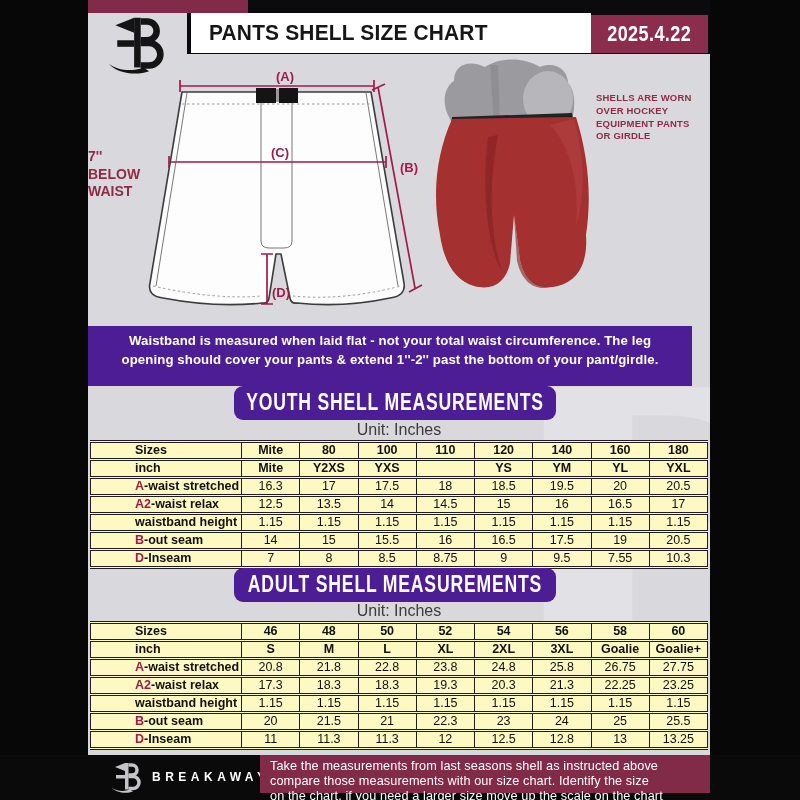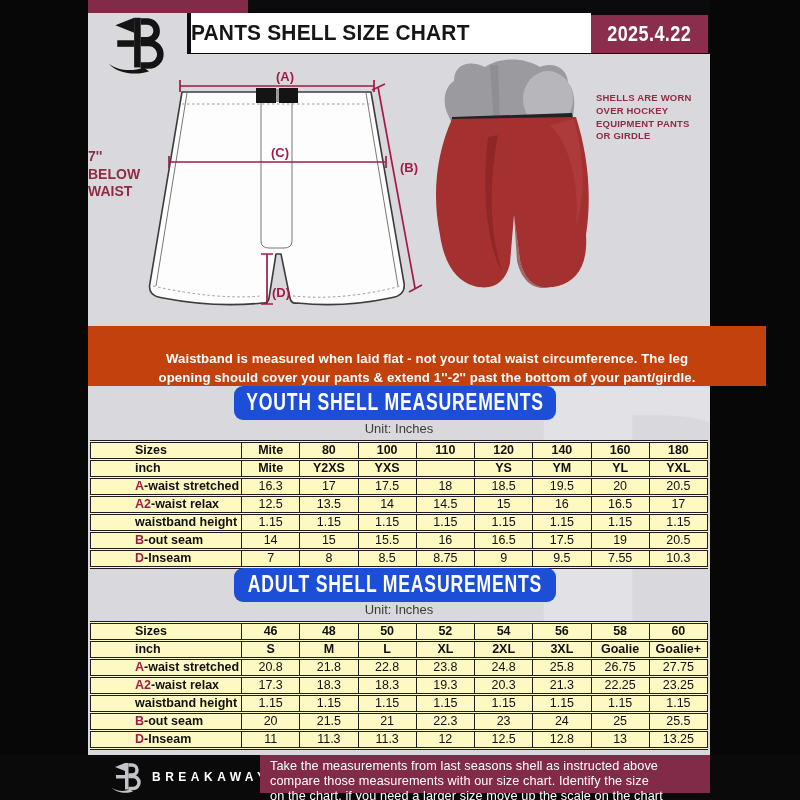--- a/index.html
+++ b/index.html
@@ -10,47 +10,47 @@
 
   
   .content-bg { left:88px; top:0; width:622px; height:755px; background:#d9d9dd; overflow:hidden; }
   .watermark { position:absolute; left:390px; top:330px; font-family:"DejaVu Serif", serif;
                font-weight:bold; font-size:470px; line-height:1; color:#ebebef; opacity:.55; }
 
   
   .header-band { left:187px; top:0; width:523px; height:54px; background:#0b0b0d; }
   .maroon-top-bar { left:88px; top:0; width:160px; height:13px; background:#822b49; }
   .title-box { left:191px; top:13px; width:400px; height:40px; background:#ffffff;
-               display:flex; align-items:center; }
+               display:flex; align-items:center; padding-left:18px; }
   .title-box span { font-size:22px; font-weight:700; color:#161616; letter-spacing:.2px;
                     display:inline-block; transform:scaleX(.95); transform-origin:left center; }
   .date-box { left:591px; top:15px; width:117px; height:38px; background:#8b2d4d;
               display:flex; align-items:center; justify-content:center;text-align:center; }
   .date-box span { color:#fff; font-size:22px; font-weight:700; display:inline-block;
                    transform:scaleX(.82); letter-spacing:.5px; }
   .brand-logo { left:106px; top:14px; color:#141414; }
 
   
   .meas-label { color:#a01c47; font-weight:700; font-size:13px; transform:translate(-50%,-50%); }
   .below-waist { left:88px; top:148px; width:70px; text-align:left; color:#8f2b44;
                  font-weight:700; font-size:14px; line-height:1.25; }
   .photo-caption { left:596px; top:92px; width:125px; color:#8f2b44; font-weight:600;
                    font-size:9.5px; line-height:1.35; letter-spacing:.2px; }
 
   
-  .info-banner { left:88px; top:326px; width:678px; height:60px; background:#c2410c;
-                 color:#fff; text-align:center; padding-top:24px; }
+  .info-banner { left:88px; top:326px; width:604px; height:60px; background:#4c1d95;
+                 color:#fff; text-align:center; padding-top:6px; }
   .info-banner div { font-size:13.2px; font-weight:600; line-height:1.43; letter-spacing:.1px; }
 
   
-  .section-pill { width:322px; height:34px; background:#1d4ed8; border-radius:9px;
+  .section-pill { width:322px; height:34px; background:#4c1d95; border-radius:9px;
                   display:flex; align-items:center; justify-content:center; }
   .section-pill span { color:#fff; font-weight:700; font-size:22px; letter-spacing:1px;
                        display:inline-block; transform:scale(.8,1.05); white-space:nowrap; }
-  .unit-label { left:88px; width:622px; text-align:center; font-size:13px; color:#3b3b3b; }
+  .unit-label { left:88px; width:622px; text-align:center; font-size:16px; color:#3b3b3b; }
 
   
   table.size-table { border-collapse:collapse; table-layout:fixed; width:618px; background:#fef9c3; }
   table.size-table td { border-left:1px solid #1e1e1e; border-right:1px solid #1e1e1e;
                         border-top:3px double #1e1e1e; height:15px; line-height:15px;
                         font-size:12.5px; color:#111; text-align:center; padding:0;
                         white-space:nowrap; overflow:hidden; }
   table.size-table tr:last-child td { border-bottom:3px double #1e1e1e; }
   table.size-table td.lbl { text-align:left; padding-left:44px; font-weight:700; }
   table.size-table tr.hdr td { font-weight:700; }

